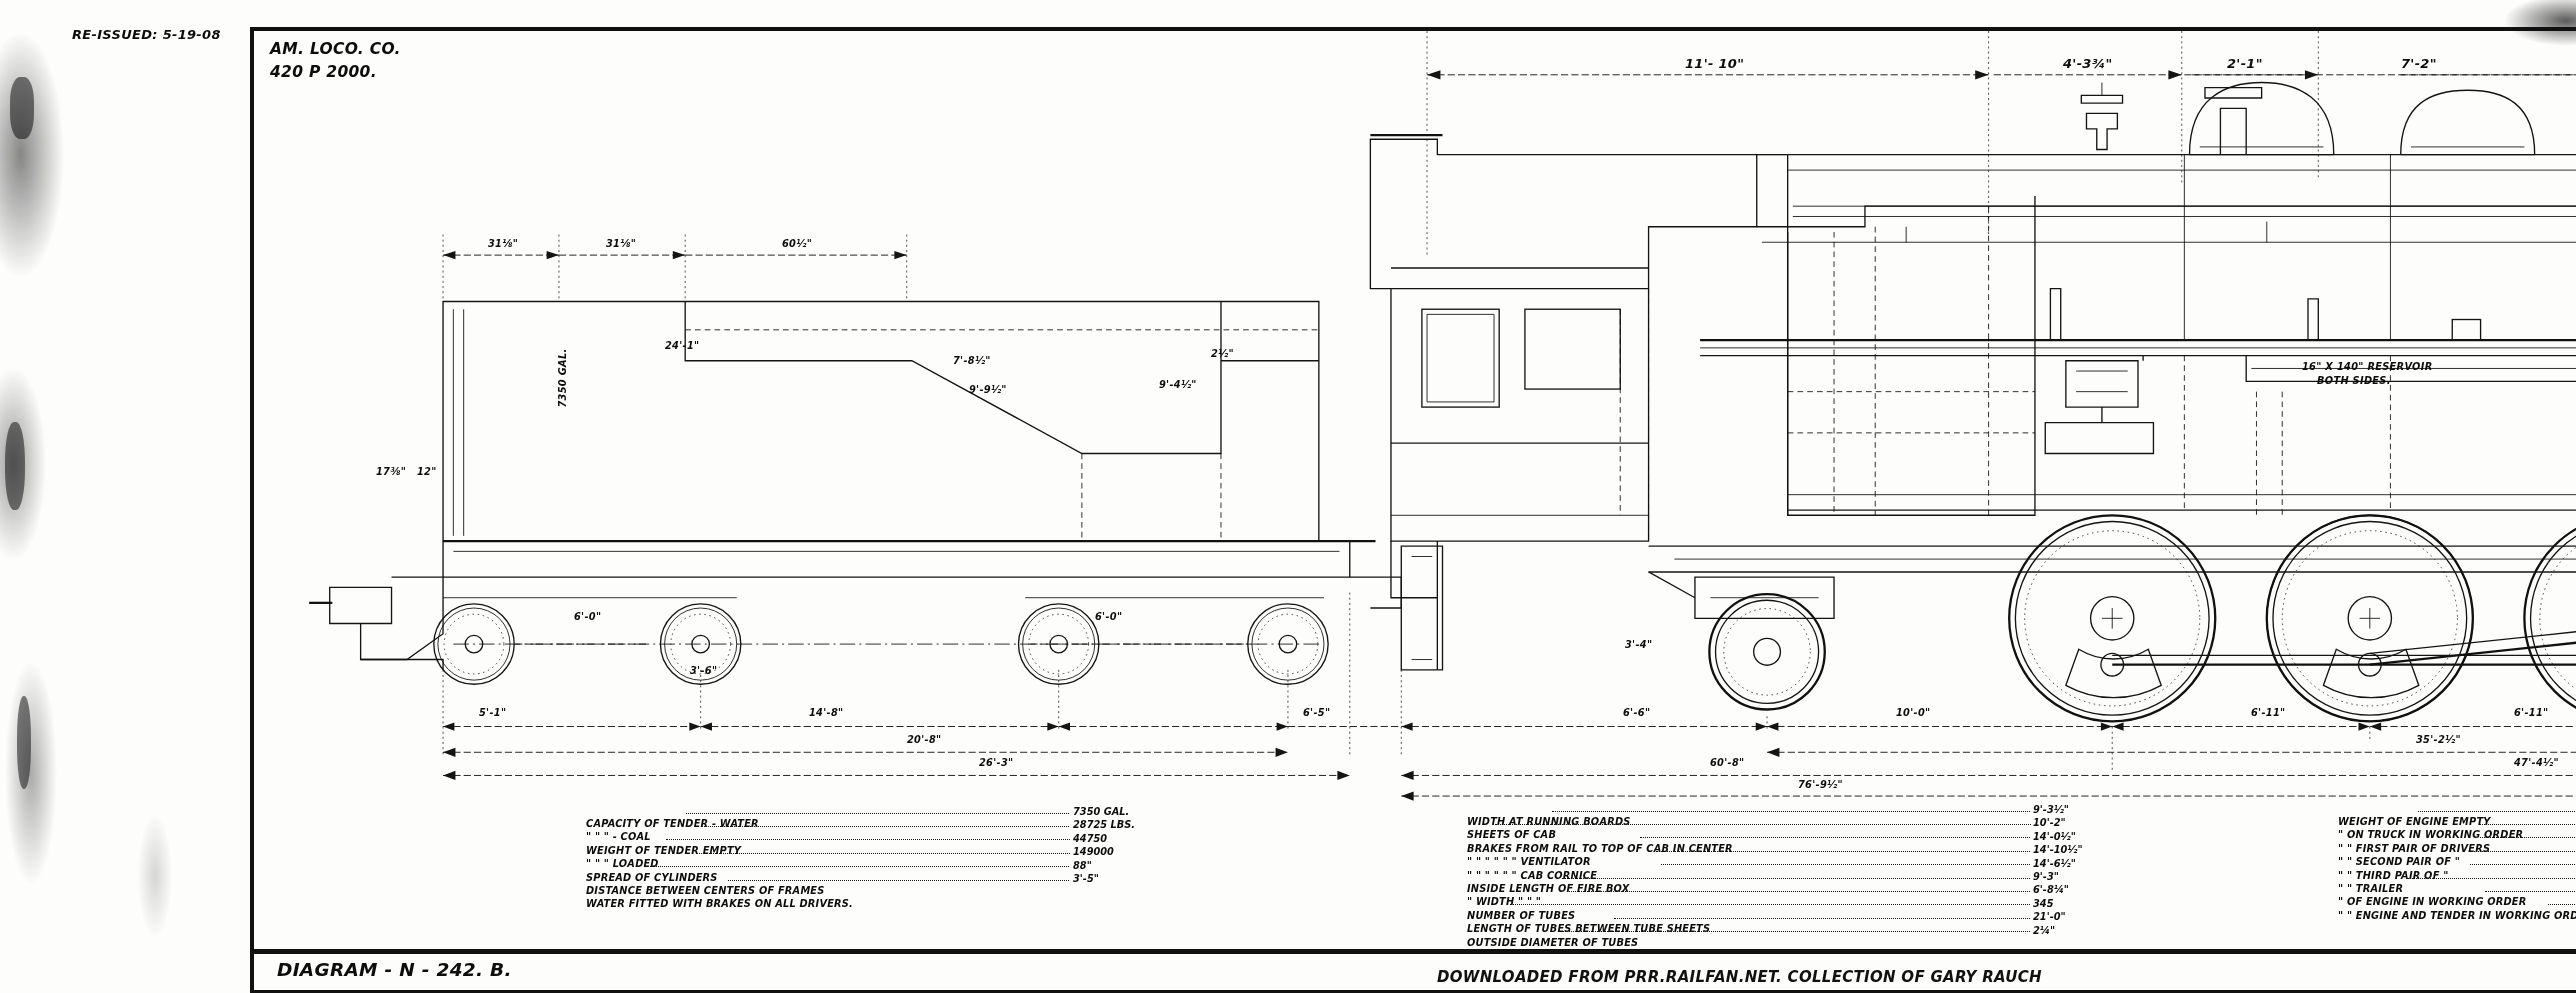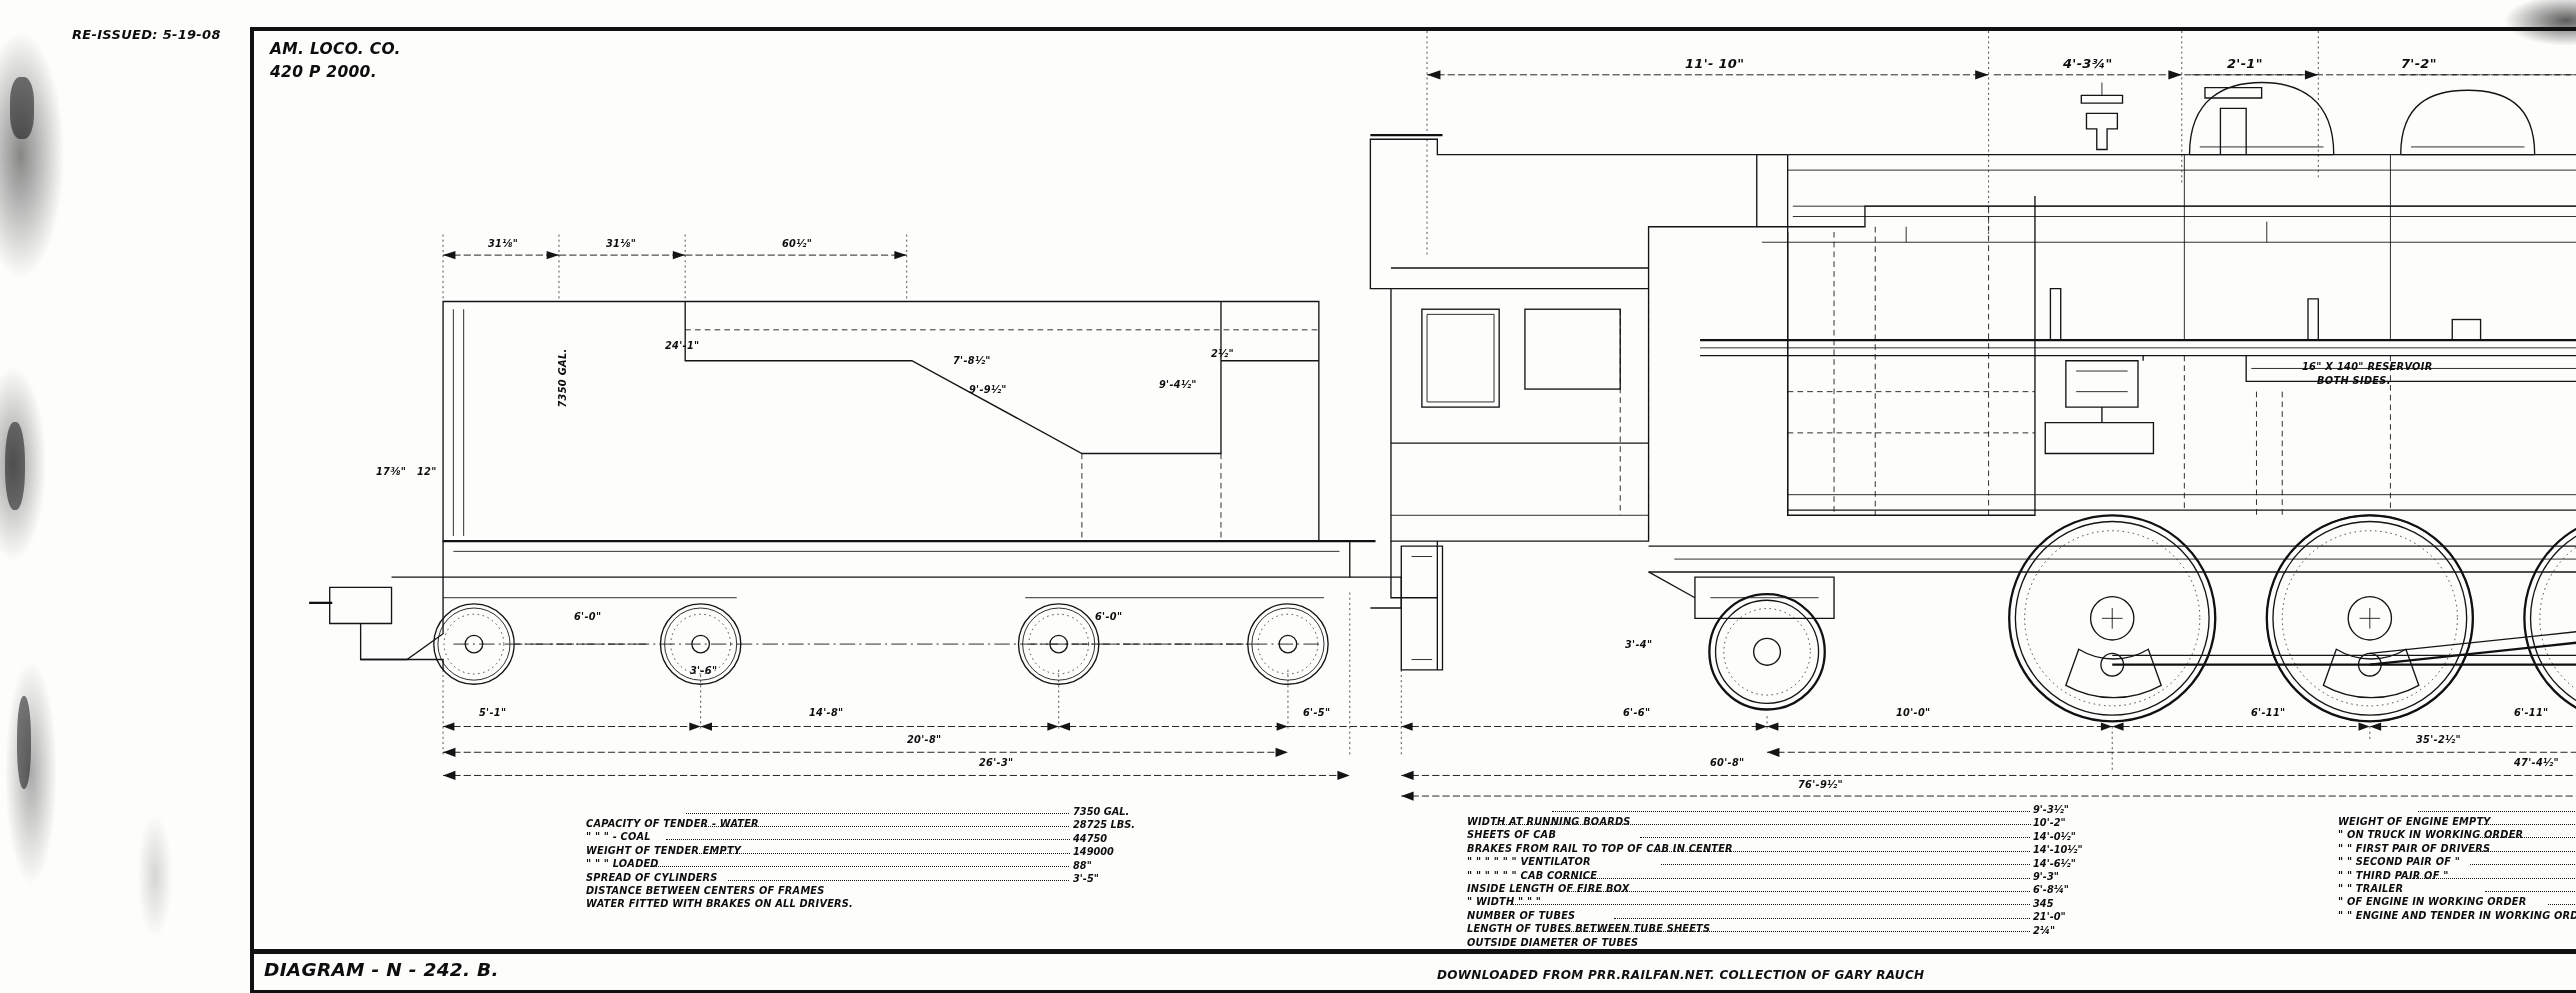--- a/index.html
+++ b/index.html
@@ -45,21 +45,21 @@
   .fillk{fill:#141414;stroke:none;}
   
   .specblock{position:absolute;}
   .specrow{position:relative;height:13.4px;white-space:nowrap;}
   .speclbl{position:absolute;left:0;top:12px;font-family:"DejaVu Sans",sans-serif;
            font-weight:700;font-style:italic;font-size:9.8px;color:#0d0d0d;letter-spacing:0.2px;margin-left:40px;}
   .specval{position:absolute;top:0;font-family:"DejaVu Sans",sans-serif;
            font-weight:700;font-style:italic;font-size:9.8px;color:#0d0d0d;}
   .leader{position:absolute;top:6.7px;border-bottom:1.5px dotted #141414;}
   .wm{position:absolute;font-family:"DejaVu Sans",sans-serif;font-weight:700;
-      font-style:italic;font-size:12px;color:#111;letter-spacing:0.3px;}
+      font-style:italic;font-size:15px;color:#111;letter-spacing:0.3px;}
 </style>
 </head>
 <body>
 
 <div id="sheet">
 
   <svg class="draw" viewBox="0 0 6786 1929">
 
     <path class="st" d="M860,585 L2560,585 L2560,1050 L860,1050 Z"></path>
     <path class="st-thick" d="M860,1050 L2670,1050"></path>
@@ -350,21 +350,21 @@
   <div class="hline" style="left:250px;top:949px;width:3220px;height:4.6px;"></div>
   <div class="hline" style="left:252px;top:990px;width:3215px;height:2.6px;"></div>
   <div class="vline" style="left:250px;top:949px;width:3.6px;height:44px;"></div>
 
   <div class="vline" style="left:250px;top:27px;width:4.1px;height:93px;"></div>
 
   <div class="ht md" style="left:72px;top:27px;">RE-ISSUED: 5-19-08</div>
   <div class="ht lg" style="left:270px;top:40px;">AM. LOCO. CO.</div>
   <div class="ht lg" style="left:270px;top:63px;">420 P 2000.</div>
 
-  <div class="ht xl" style="left:264px;top:959px;">DIAGRAM - N - 242. B.</div>
+  <div class="ht xl" style="left:277px;top:959px;">DIAGRAM - N - 242. B.</div>
   <div class="wm" style="left:1437px;top:968px;">DOWNLOADED FROM PRR.RAILFAN.NET. COLLECTION OF GARY RAUCH</div>
 
   <div class="ht sm" style="left:2302px;top:361px;">16" X 140" RESERVOIR</div>
   <div class="ht sm" style="left:2317px;top:375px;">BOTH SIDES.</div>
 
   <div class="ht sm vert" style="left:562px;top:402px;">7350 GAL.</div>
 
   <div id="dimlayer">
       <div class="ht md" style="left: 1685px; top: 56px;">11'- 10"</div>
       <div class="ht md" style="left: 2063px; top: 56px;">4'-3¾"</div>

